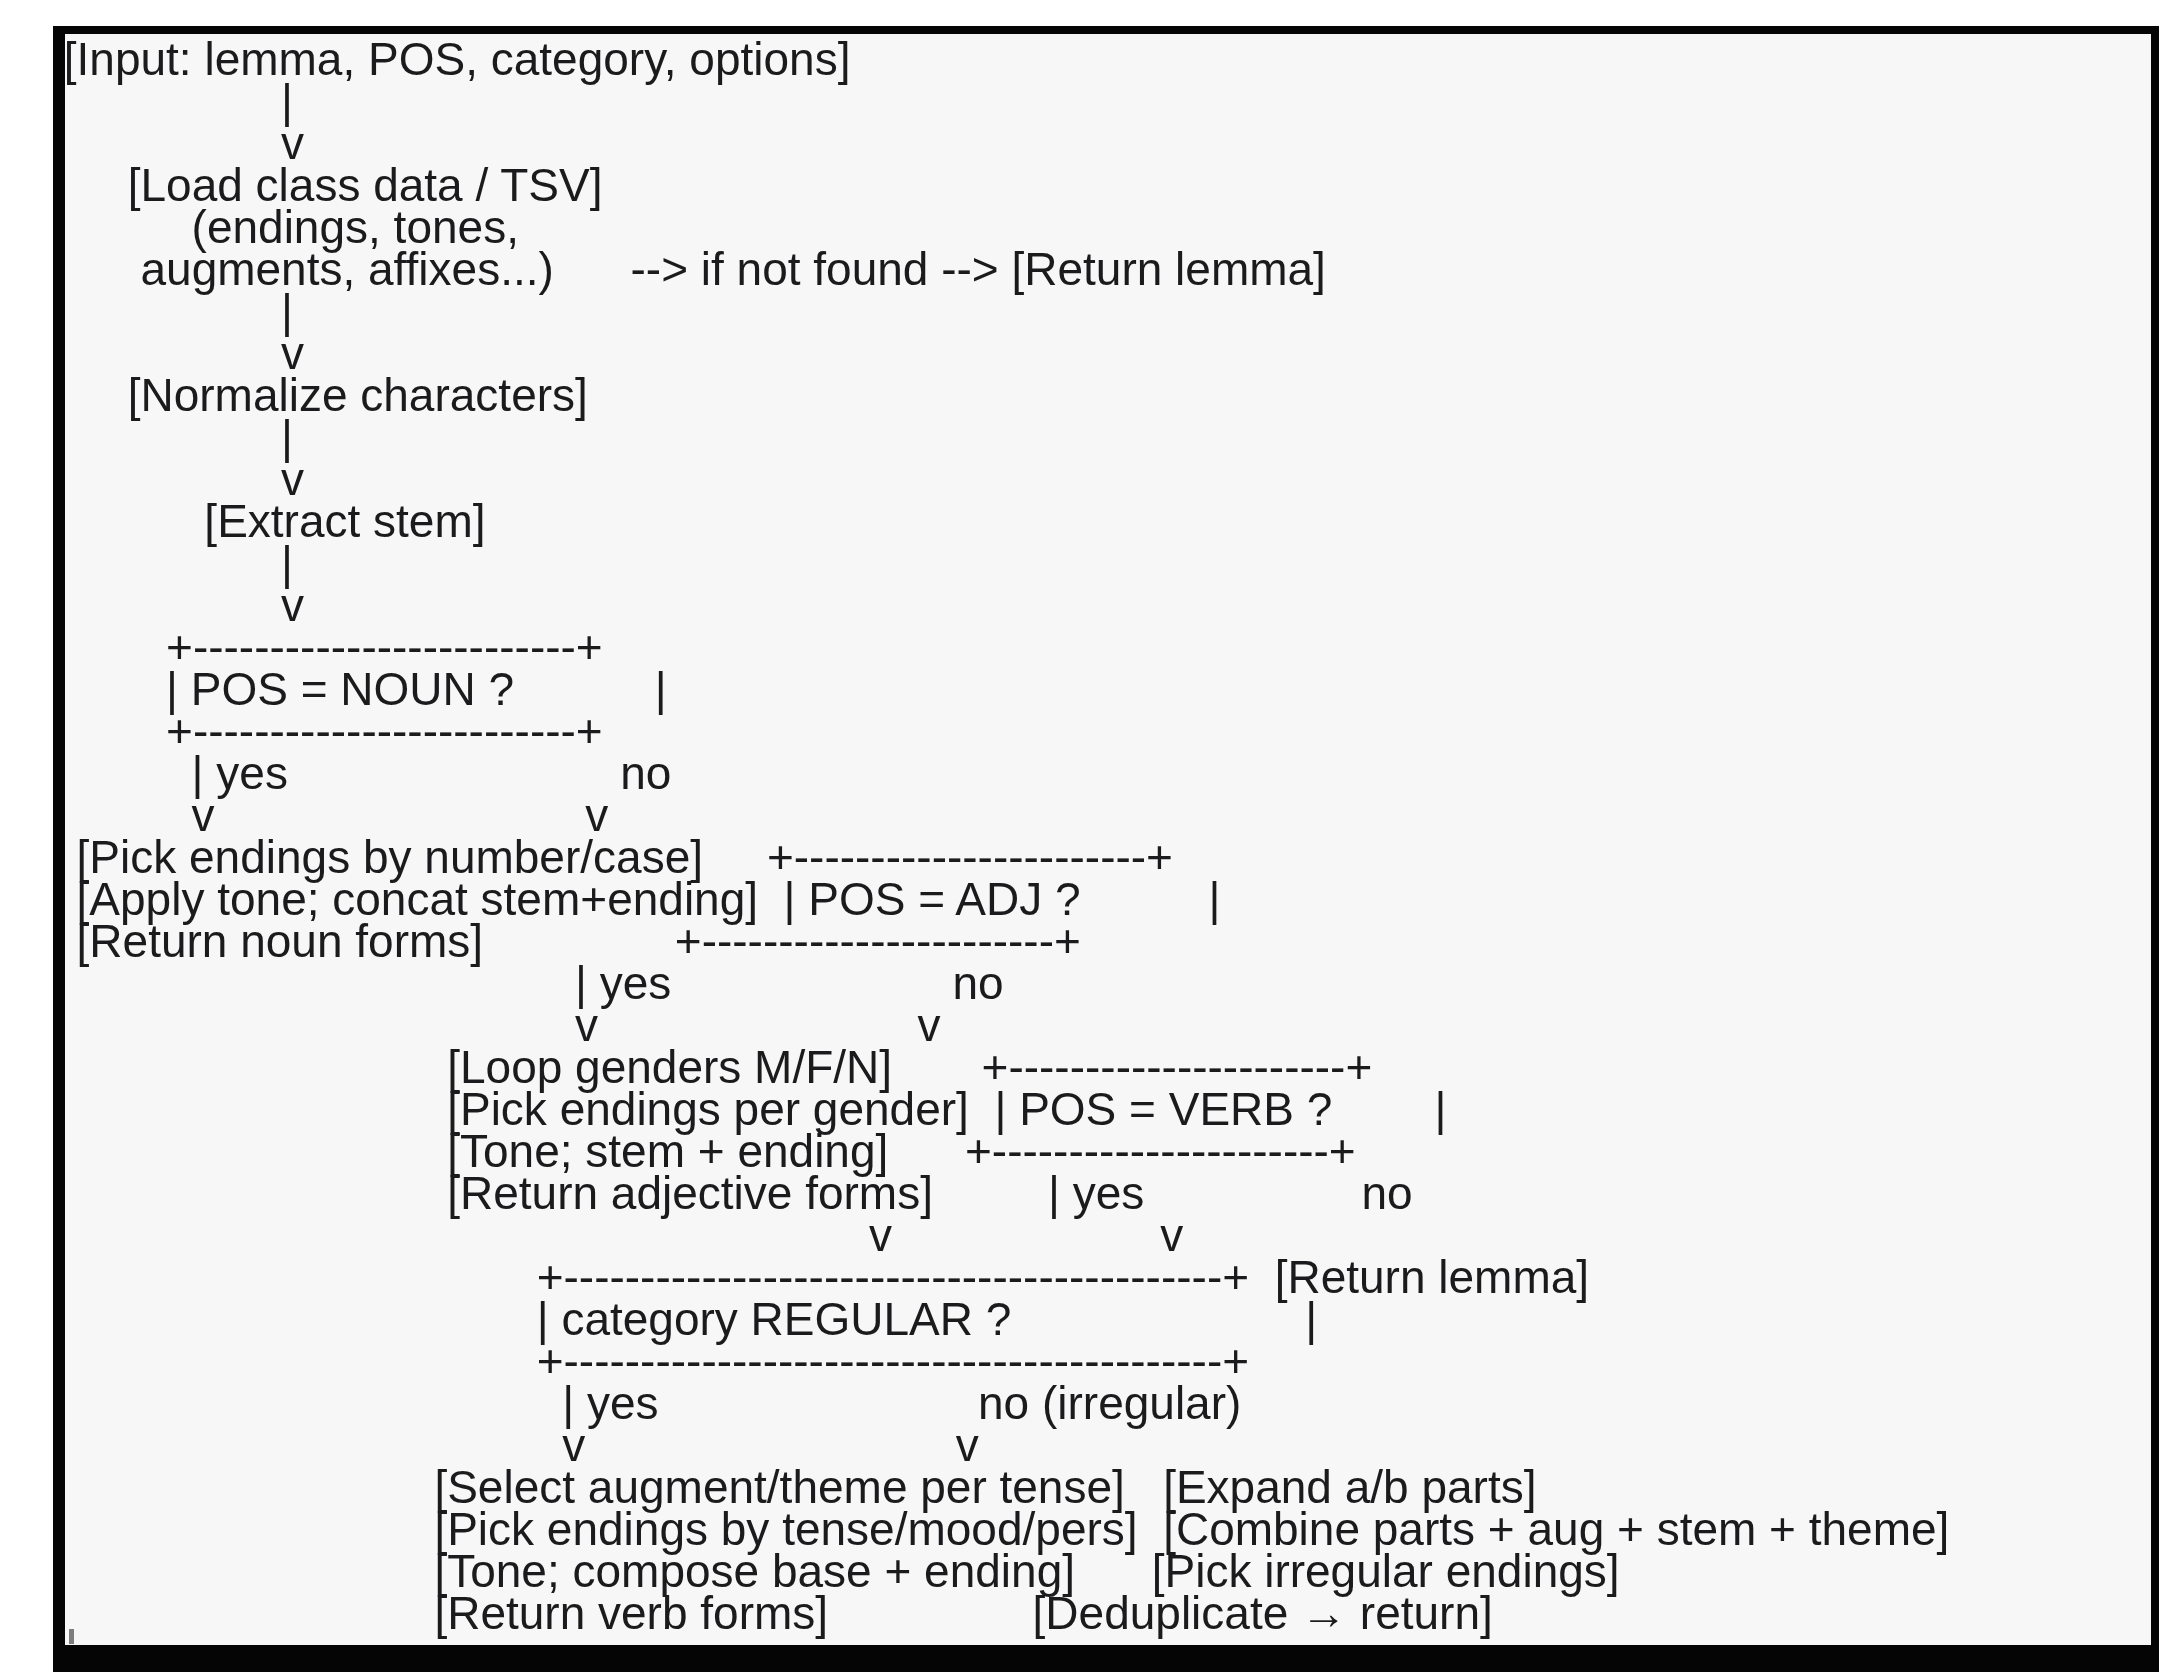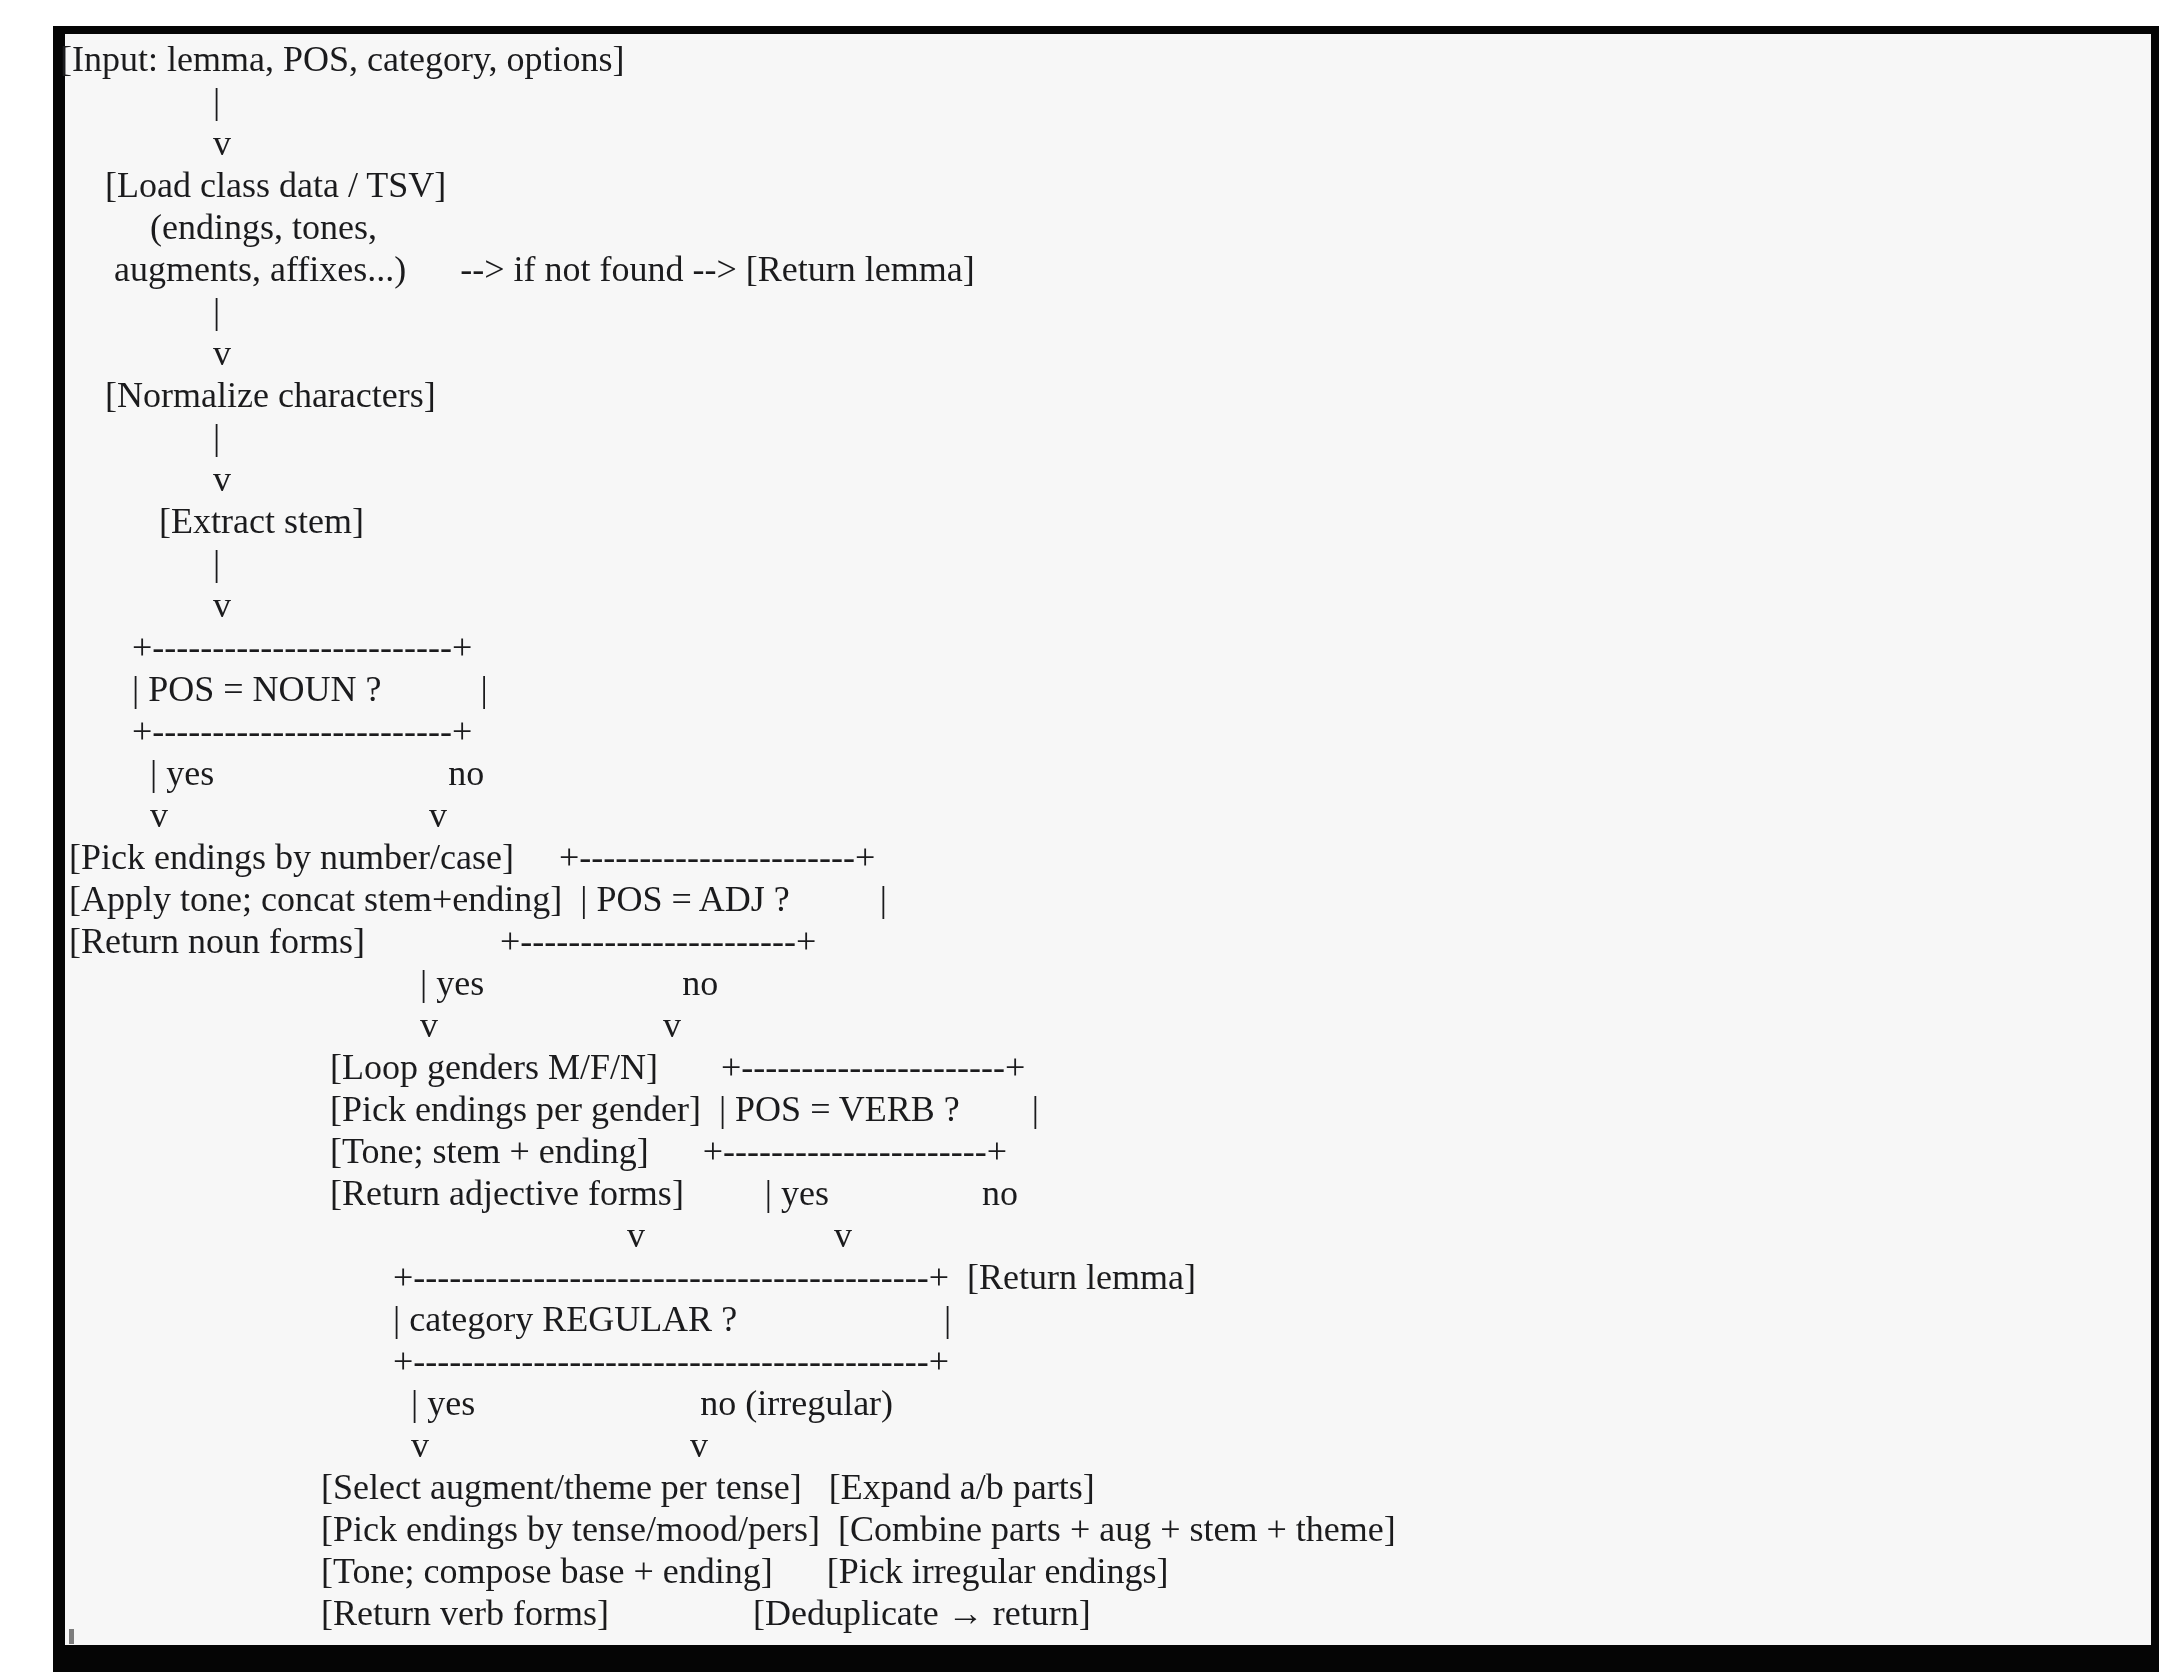--- a/index.html
+++ b/index.html
@@ -17,22 +17,22 @@
   }
   .frame{
     position:absolute;left:53px;top:26px;width:2106px;height:1646px;
     box-sizing:border-box;
     border-style:solid;border-color:var(--frame);
     border-width:8.1px 8.1px 27px 12.7px;
     background:var(--canvas-bg);
   }
   pre.ascii{
     position:absolute;left:51px;top:38px;margin:0;
-    font-family:Liberation Serif, serif;
-    font-size:36px;line-height:42px;
+    font-family:Liberation Sans, sans-serif;
+    font-size:46px;line-height:42px;
     color:var(--ink);
     white-space:pre;
     letter-spacing:0;
   }
   .caret{
     position:absolute;left:69px;top:1629px;width:4.5px;height:15.4px;
     background:var(--caret);
   }
 </style>
 </head>

